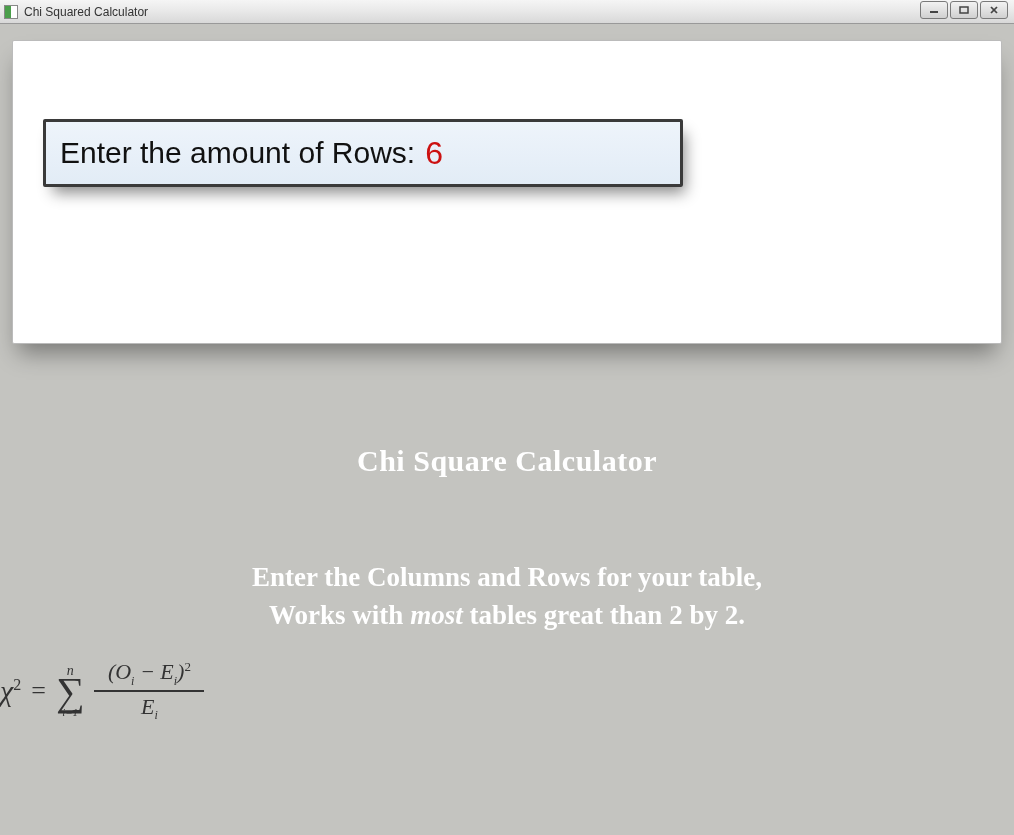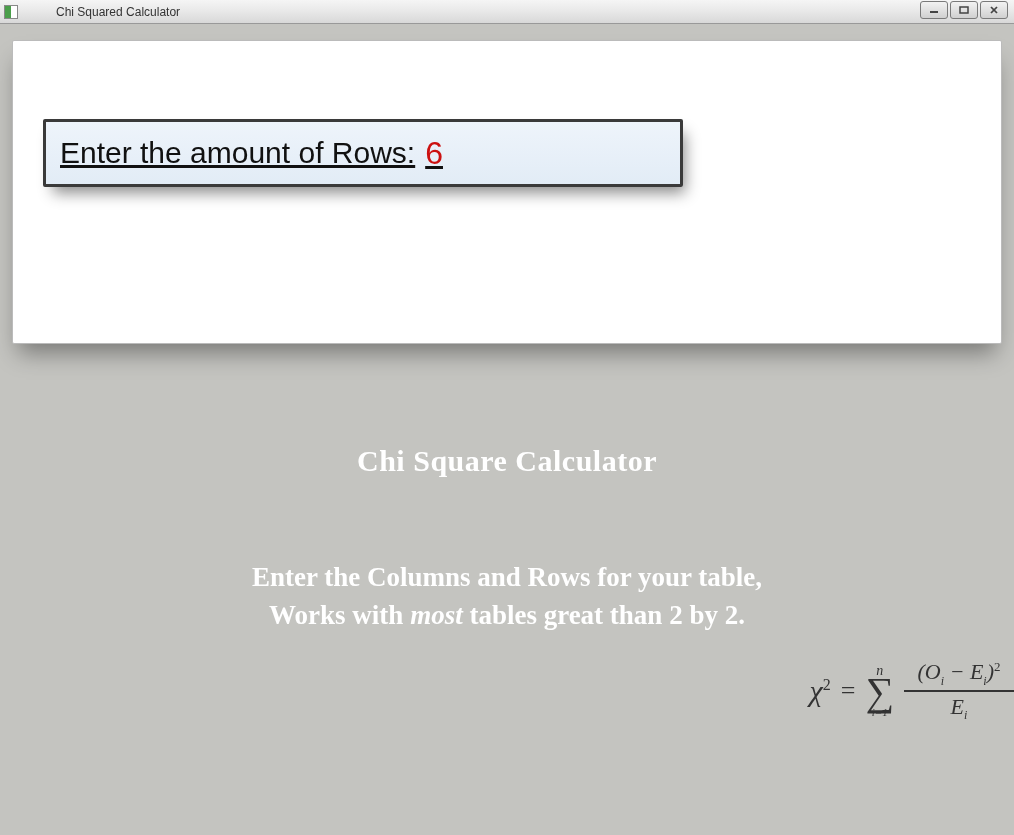--- a/index.html
+++ b/index.html
@@ -15,21 +15,20 @@
     .titlebar {
       height: 24px;
       background: linear-gradient(to bottom, #f5f5f5 0%, #e8e8e8 50%, #d8d8d8 100%);
       border-bottom: 1px solid #999;
       display: flex;
       align-items: center;
       padding: 0 4px;
       font-size: 12px;
       color: #333;
       position: relative;
-      gap: 32px;
     }
     .titlebar-icon {
       width: 14px; height: 14px;
       margin-right: 6px;
       background: #fff;
       border: 1px solid #888;
       display: flex;
     }
     .titlebar-icon span:first-child { width: 50%; background: #4a9e4a; }
     .titlebar-icon span:last-child { width: 50%; background: #fff; }
@@ -68,21 +67,20 @@
       left: 30px; top: 78px;
       width: 640px; height: 68px;
       background: linear-gradient(to bottom, #eef4fb, #e2ecf6);
       border: 3px solid #3a3a3a;
       border-radius: 2px;
       box-shadow: 6px 10px 14px -4px rgba(0,0,0,0.45);
       display: flex; align-items: center;
       padding-left: 14px;
       font-size: 30px;
       color: #111;
-      text-decoration: underline;
     }
     .input-box .val { color: #c11; margin-left: 10px; font-size: 32px; }
 
     .lower {
       position: absolute;
       left: 0; right: 0; top: 370px; bottom: 0;
       color: #fff;
       text-align: center;
       font-family: Georgia, "Times New Roman", serif;
       padding-top: 50px;
@@ -100,21 +98,21 @@
       font-size: 27px;
       font-weight: bold;
     }
     .formula {
       margin-top: 24px;
       color: #333;
       font-family: "Times New Roman", serif;
       font-style: italic;
       display: flex;
       align-items: center;
-      justify-content: flex-end;
+      justify-content: flex-start;
       gap: 6px;
     }
     .formula .chi { font-size: 30px; }
     .formula .chi sup { font-size: 16px; vertical-align: super; font-style: normal; }
     .formula .eq { font-size: 26px; font-style: normal; margin: 0 4px; }
     .sum-wrap { display: flex; flex-direction: column; align-items: center; line-height: 1; }
     .sum-wrap .top { font-size: 14px; margin-bottom: -2px; }
     .sum-wrap .sigma { font-size: 40px; font-style: normal; line-height: 0.8; }
     .sum-wrap .bottom { font-size: 11px; margin-top: -1px; font-style: italic; }
     .frac { display: flex; flex-direction: column; align-items: center; margin-left: 4px; }

